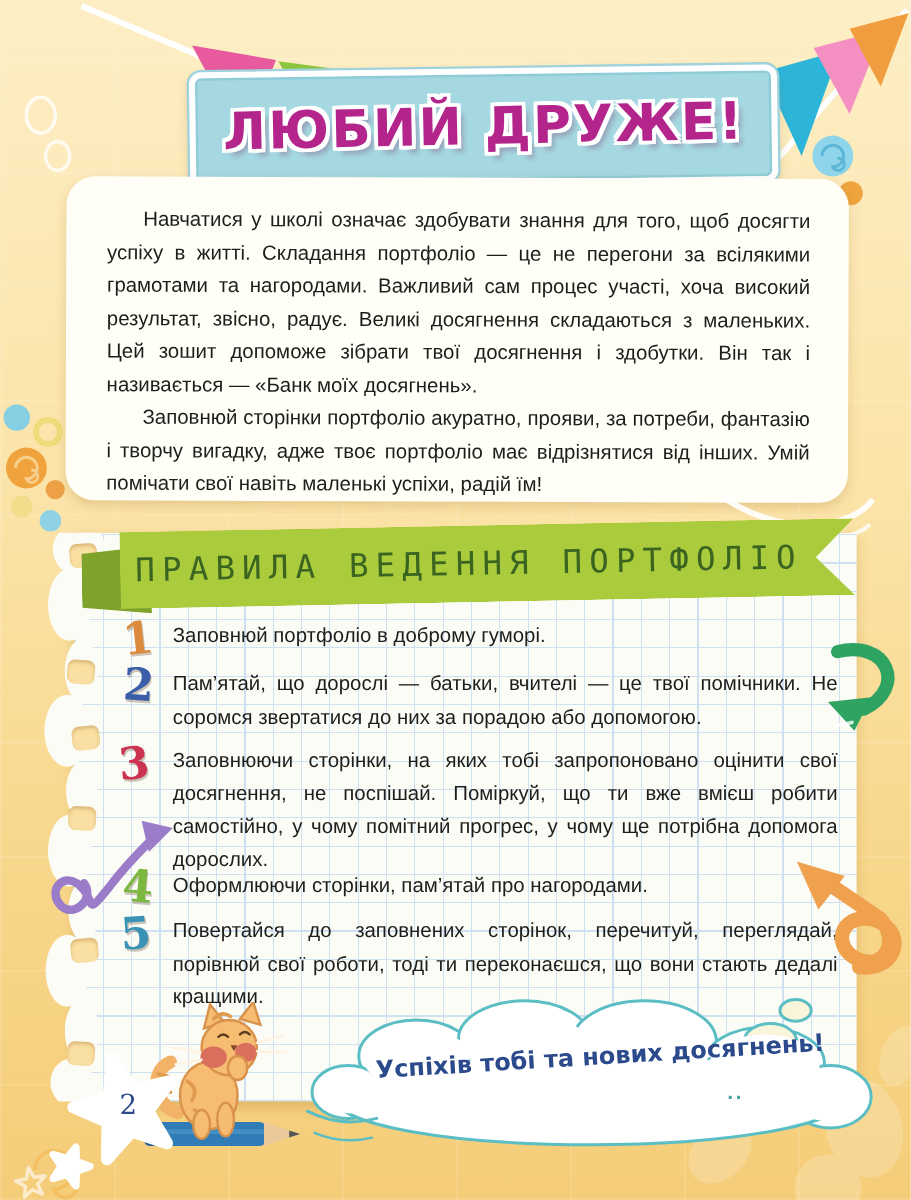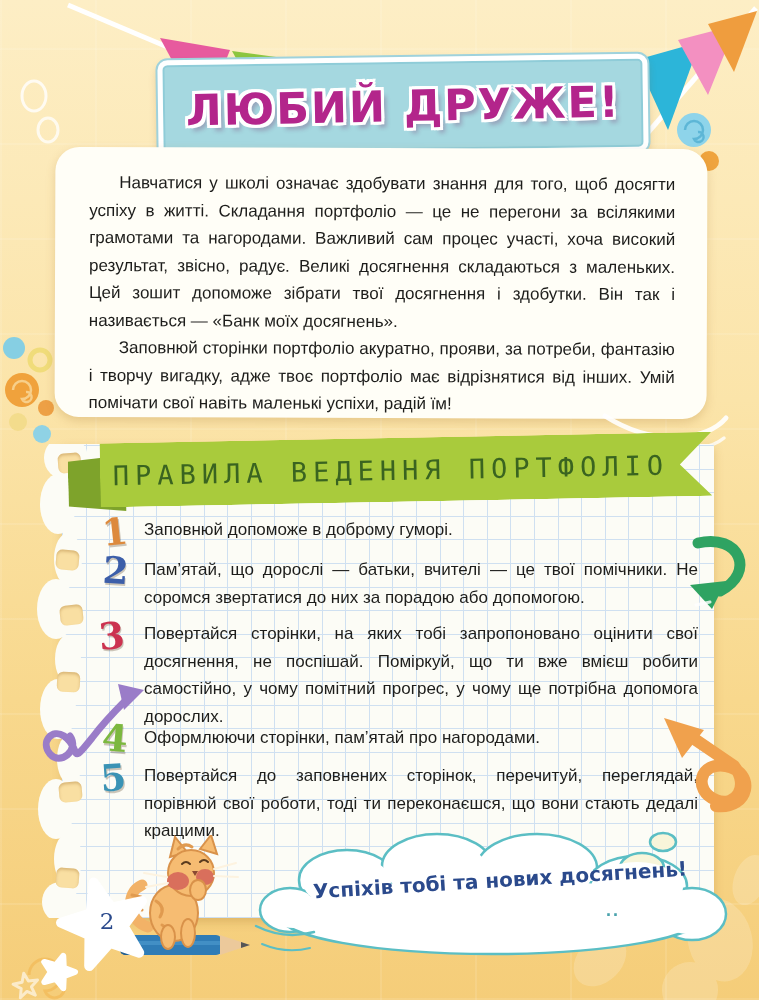--- a/index.html
+++ b/index.html
@@ -182,29 +182,29 @@
 
   <div class="ribbon">
     <div class="ribbon-fold"></div>
     <div class="ribbon-band">
       <span class="ribbon-text">ПРАВИЛА ВЕДЕННЯ ПОРТФОЛІО</span>
     </div>
   </div>
 
   <div class="rule rule-1">
     <span class="num">1</span>
-    <div class="txt">Заповнюй допоможе в доброму гуморі.</div>
+    <div class="txt">Заповнюй портфоліо в доброму гуморі.</div>
   </div>
   <div class="rule rule-2">
     <span class="num">2</span>
     <div class="txt">Пам’ятай, що дорослі — батьки, вчителі — це твої помічники. Не соромся звертатися до них  за  порадою  або  допомогою.</div>
   </div>
   <div class="rule rule-3">
     <span class="num">3</span>
-    <div class="txt">Повертайся сторінки, на яких тобі запропоновано оцінити свої досягнення, не поспішай. Поміркуй, що ти вже вмієш робити самостійно, у чому помітний прогрес, у чому ще потрібна допомога дорослих.</div>
+    <div class="txt">Заповнюючи сторінки, на яких тобі запропоновано оцінити свої досягнення, не поспішай. Поміркуй, що ти вже вмієш робити самостійно, у чому помітний прогрес, у чому ще потрібна допомога дорослих.</div>
   </div>
   <div class="rule rule-4">
     <span class="num">4</span>
     <div class="txt">Оформлюючи сторінки, пам’ятай про нагородами.</div>
   </div>
   <div class="rule rule-5">
     <span class="num">5</span>
     <div class="txt">Повертайся до заповнених сторінок, перечитуй, переглядай, порівнюй свої роботи, тоді ти переконаєшся, що вони стають дедалі кращими.</div>
   </div>
 

